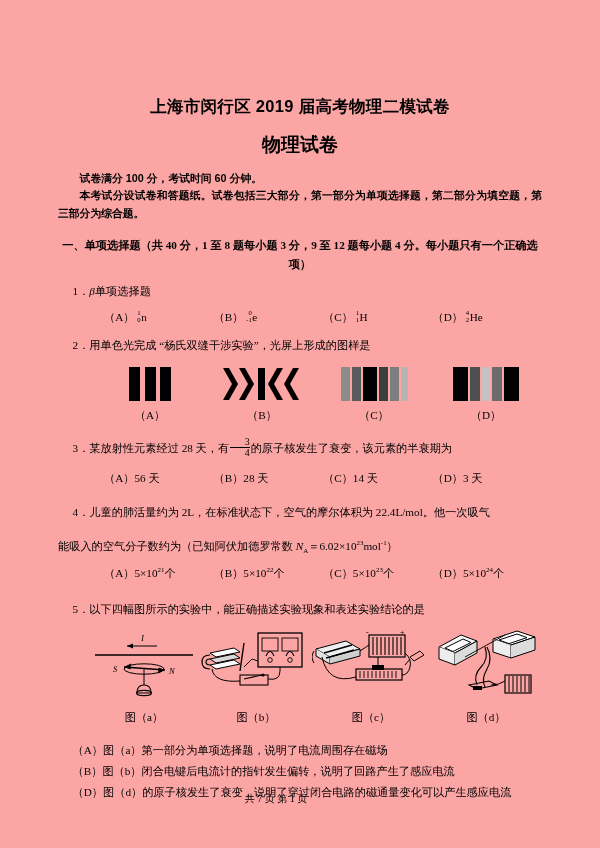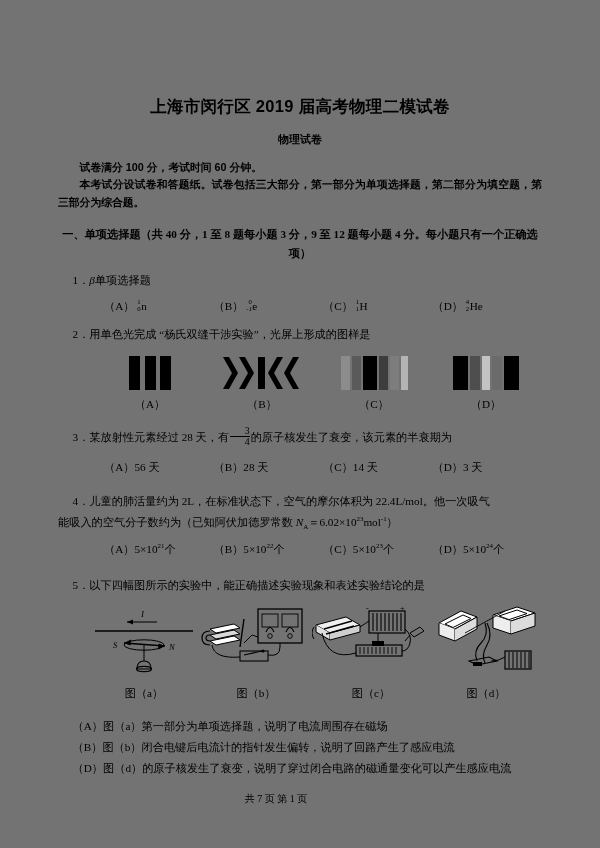--- a/index.html
+++ b/index.html
@@ -13,38 +13,38 @@
     position: relative;
     font-family: "Liberation Serif", "DejaVu Serif", serif;
     color: #000000;
     overflow: hidden;
   }
   .page {
     position: absolute;
     left: 0; top: 0;
     width: 600px;
     height: 848px;
-    background: #737373;
+    background: #fca5a5;
     box-sizing: border-box;
     padding: 96px 58px 0 58px;
   }
 
   
   .doc-title {
     text-align: center;
     font-weight: bold;
     font-size: 16.5px;
     letter-spacing: 0.3px;
     margin: 0 0 14px 0;
     font-family: "Liberation Sans", "DejaVu Sans", sans-serif;
   }
   .doc-subtitle {
     text-align: center;
     font-weight: bold;
-    font-size: 11px;
+    font-size: 19px;
     margin: 0 0 12px 0;
     font-family: "Liberation Sans", "DejaVu Sans", sans-serif;
   }
 
   
   .para {
     font-size: 11.2px;
     line-height: 1.62;
     margin: 0;
     text-align: justify;
@@ -263,21 +263,21 @@
       <span>（C）</span><span>14 天</span>
     </div>
     <div class="opt">
       <span>（D）</span><span>3 天</span>
     </div>
   </div>
 
   <div class="q" style="margin-top:15px;">
     <span>4．</span><span>儿童的肺活量约为 2L，在标准状态下，空气的摩尔体积为 22.4L/mol。他一次吸气</span>
   </div>
-  <div class="q noindent" style="margin-top:2px;">
+  <div class="q noindent" style="margin-top:15px;">
     <span>能吸入的空气分子数约为（已知阿伏加德罗常数 </span><i>N</i><sub class="ex">A</sub><span>＝6.02×10</span><sup class="ex">23</sup><span>mol</span><sup class="ex">-1</sup><span>）</span>
   </div>
   <div class="opts four" style="margin-top:6px;">
     <div class="opt">
       <span>（A）</span><span>5×10</span><sup class="ex">21</sup><span>个</span>
     </div>
     <div class="opt">
       <span>（B）</span><span>5×10</span><sup class="ex">22</sup><span>个</span>
     </div>
     <div class="opt">

